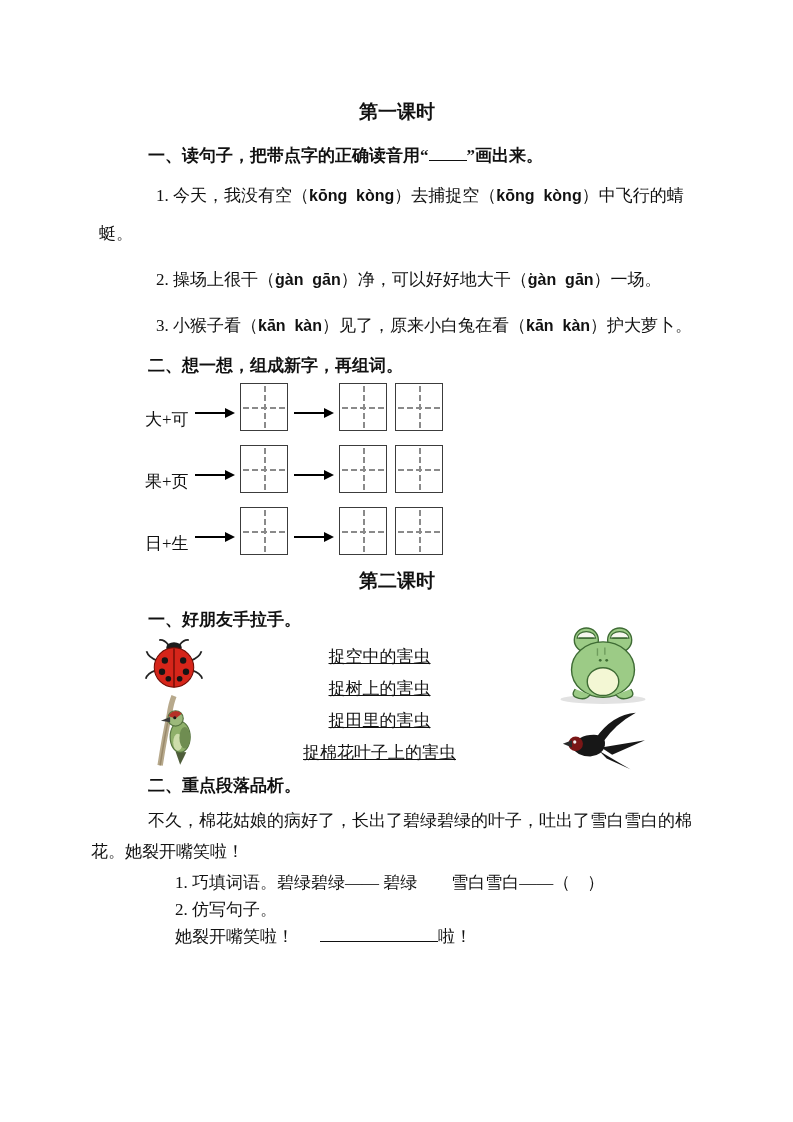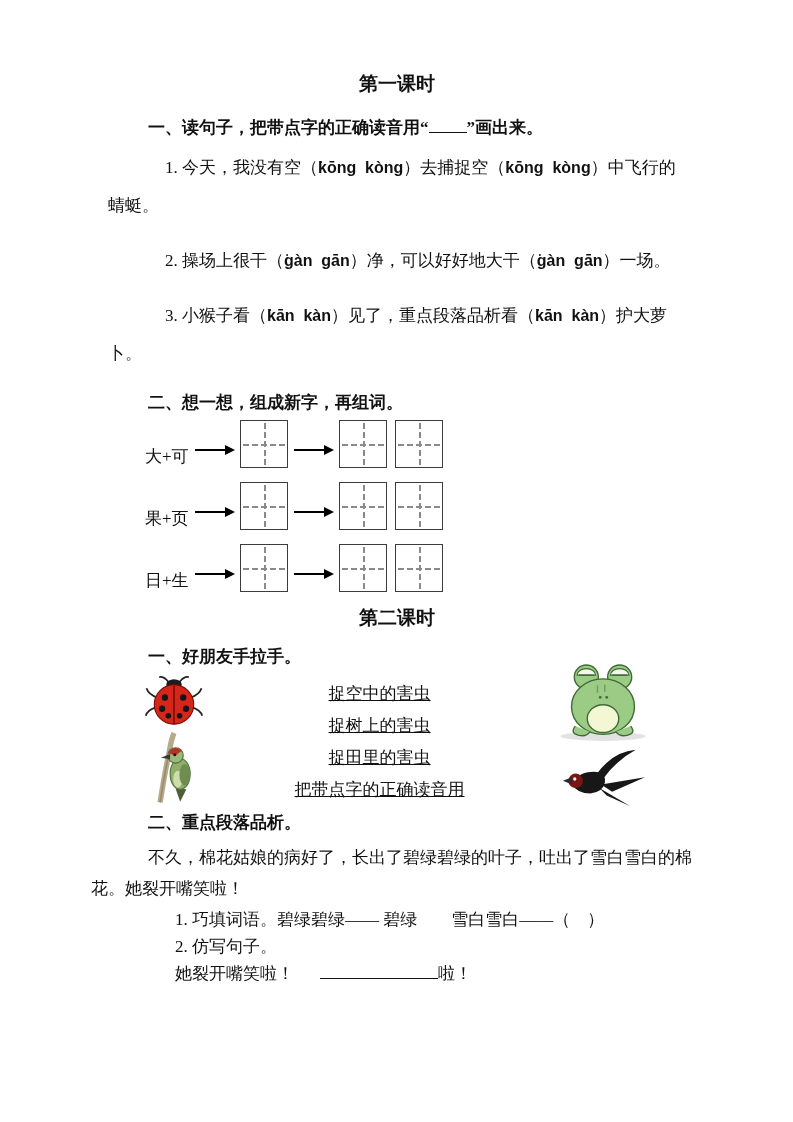--- a/index.html
+++ b/index.html
@@ -1,32 +1,32 @@
 <!DOCTYPE html>
 <html><head>
 <meta charset="utf-8">
 <style>
   html,body{margin:0;padding:0;background:#e8e8e8;}
   .page{
     width:793px;height:1122px;background:#ffffff;position:relative;
     margin:0 auto;color:#111;overflow:hidden;
     font-family:"Liberation Serif","DejaVu Serif",serif;
   }
-  .content{position:absolute;left:91px;top:0;width:612px;padding-top:72px;}
+  .content{position:absolute;left:91px;top:0;width:612px;padding-top:100px;}
 
   .doc-title{
     font-family:"Liberation Sans","DejaVu Sans",sans-serif;
     font-weight:bold;font-size:19px;text-align:center;margin:0;line-height:24px;
   }
   .heading{
     font-family:Liberation Serif, serif;
     font-weight:bold;font-size:17px;line-height:26px;margin:0;
     text-indent:57px;white-space:pre-wrap;
   }
-  .bodyline{font-size:17px;margin:17px;white-space:pre-wrap;}
+  .bodyline{font-size:17px;margin:8px;white-space:pre-wrap;}
   .items1 p{line-height:38px;text-indent:57px;}
   .py{font-family:"Liberation Sans","DejaVu Sans",sans-serif;font-weight:bold;font-size:16px;}
   .dotted{position:relative;}
   .dotted::after{content:"•";position:absolute;left:50%;transform:translateX(-50%);bottom:-0.62em;font-size:0.45em;}
 
   .blank{display:inline-block;border-bottom:1.5px solid #111;height:1.05em;vertical-align:baseline;}
   .blank-q{width:38px;}
   .blank-a{width:118px;margin-left:26px;}
 
   
@@ -61,21 +61,21 @@
 <div class="page">
   <div class="content">
 
     <h1 class="doc-title">第一课时</h1>
 
     <p class="heading" style="margin-top:18px"><span>一、读句子，把带点字的正确读音用“</span><span class="blank blank-q"></span><span>”画出来。</span></p>
 
     <div class="items1">
       <p class="bodyline" style="margin-top:8px"><span>1. 今天，我没有</span><span class="dotted">空</span><span>（</span><span class="py">kōng  kòng</span><span>）去捕捉</span><span class="dotted">空</span><span>（</span><span class="py">kōng  kòng</span><span>）中飞行的蜻蜓。</span></p>
       <p class="bodyline"><span>2. 操场上很</span><span class="dotted">干</span><span>（</span><span class="py">gàn  gān</span><span>）净，可以好好地大</span><span class="dotted">干</span><span>（</span><span class="py">gàn  gān</span><span>）一场。</span></p>
-      <p class="bodyline" style="margin-top:2px"><span>3. 小猴子</span><span class="dotted">看</span><span>（</span><span class="py">kān  kàn</span><span>）见了，重点段落品析</span><span class="dotted">看</span><span>（</span><span class="py">kān  kàn</span><span>）护大萝卜。</span></p>
+      <p class="bodyline" style="margin-top:2px"><span>3. 小猴子</span><span class="dotted">看</span><span>（</span><span class="py">kān  kàn</span><span>）见了，原来小白兔在</span><span class="dotted">看</span><span>（</span><span class="py">kān  kàn</span><span>）护大萝卜。</span></p>
     </div>
 
     <p class="heading" style="margin-top:4px">二、想一想，组成新字，再组词。</p>
 
     <div class="grid-section">
       <div class="grid-row">
         <span class="glabel">大+可</span>
         <span class="arr"></span>
         <span class="tian"></span>
         <span class="arr"></span>
@@ -137,21 +137,21 @@
             <path d="M21 30 A10 10 0 0 1 38 27 L30 33 Z" fill="#b53228"></path>
             <polygon points="11,36 23,31 23,38" fill="#3a3a3a"></polygon>
             <circle cx="29" cy="32" r="2" fill="#1a1a1a"></circle>
           </svg>
         </span>
       </div>
       <div class="mcol-center">
         <div>捉空中的害虫</div>
         <div>捉树上的害虫</div>
         <div>捉田里的害虫</div>
-        <div>把带点字的正确读音用</div>
+        <div>捉棉花叶子上的害虫</div>
       </div>
       <div class="mcol-right">
         <span class="img-wrap">
           <svg width="100" height="84" viewBox="0 0 108 88">
             <ellipse cx="54" cy="81" rx="46" ry="5" fill="#e2e2e2"></ellipse>
             <circle cx="36" cy="17" r="13" fill="#9ccb86" stroke="#3e6b34" stroke-width="1.5"></circle>
             <circle cx="72" cy="17" r="13" fill="#9ccb86" stroke="#3e6b34" stroke-width="1.5"></circle>
             <path d="M26 15 A10 7 0 0 1 46 15 Z" fill="#f6f6ee" stroke="#3e6b34" stroke-width="1.2"></path>
             <path d="M62 15 A10 7 0 0 1 82 15 Z" fill="#f6f6ee" stroke="#3e6b34" stroke-width="1.2"></path>
             <line x1="28" y1="15" x2="44" y2="15" stroke="#3e6b34" stroke-width="1.5"></line>

